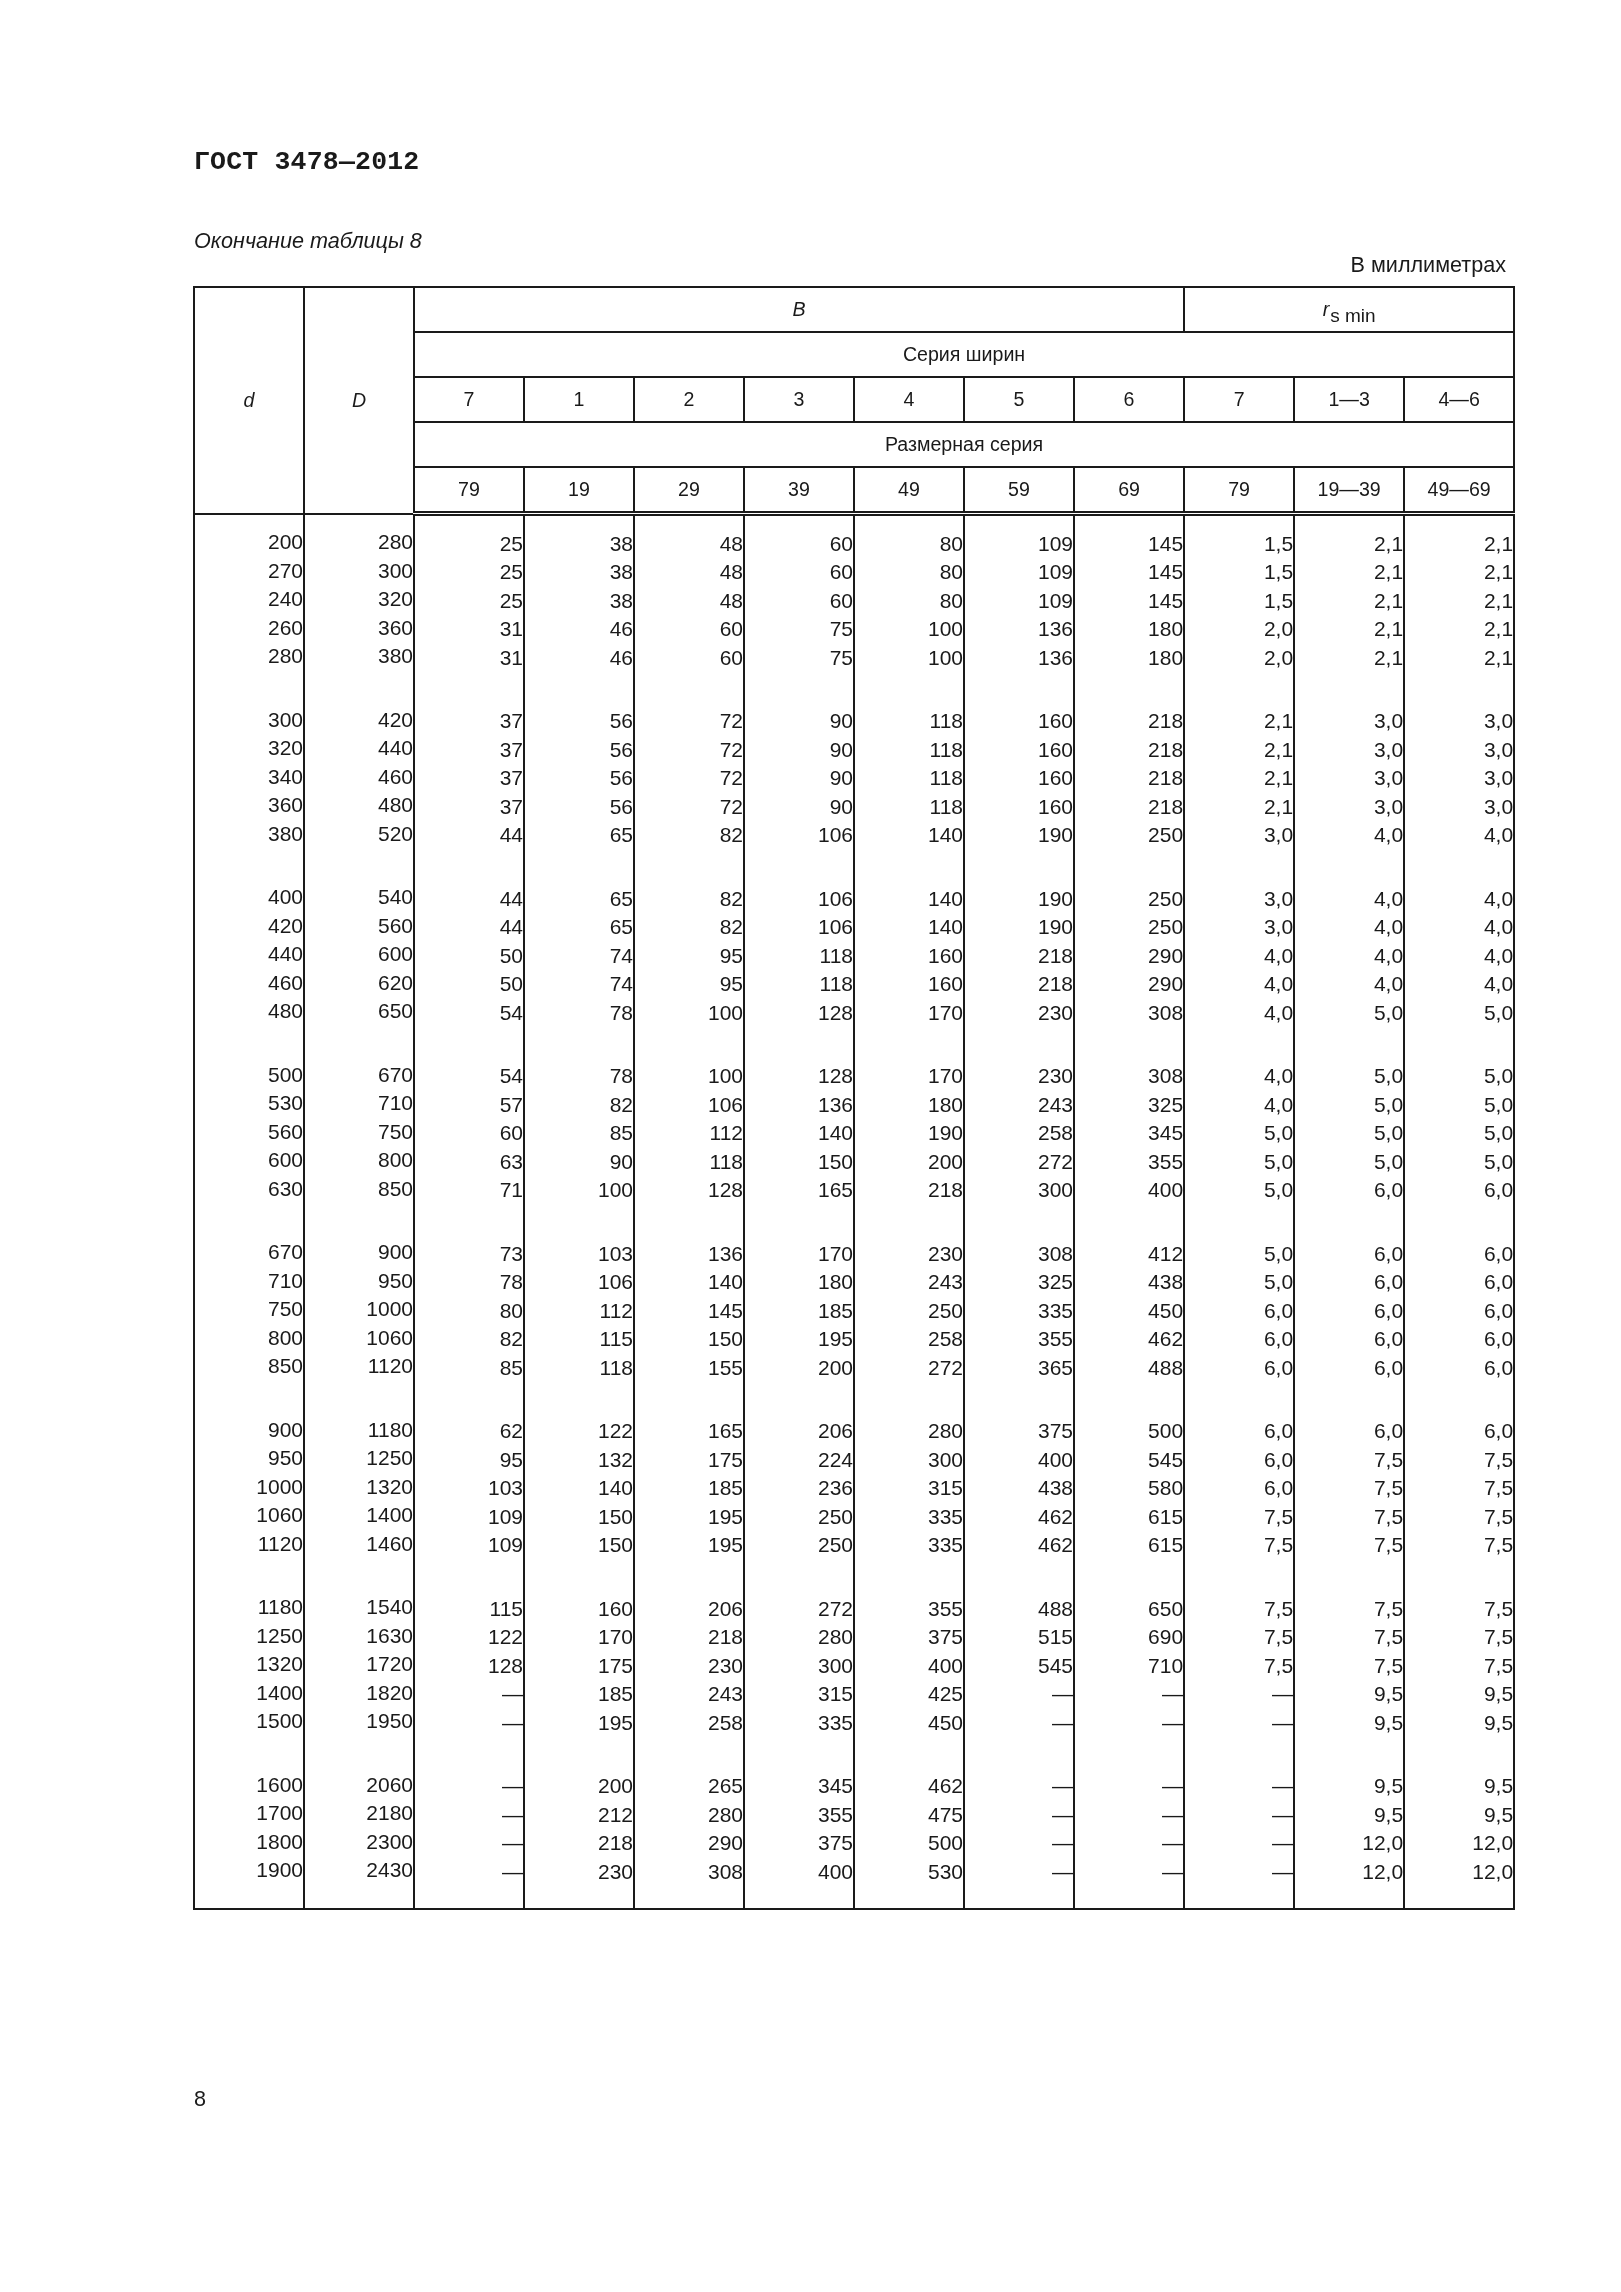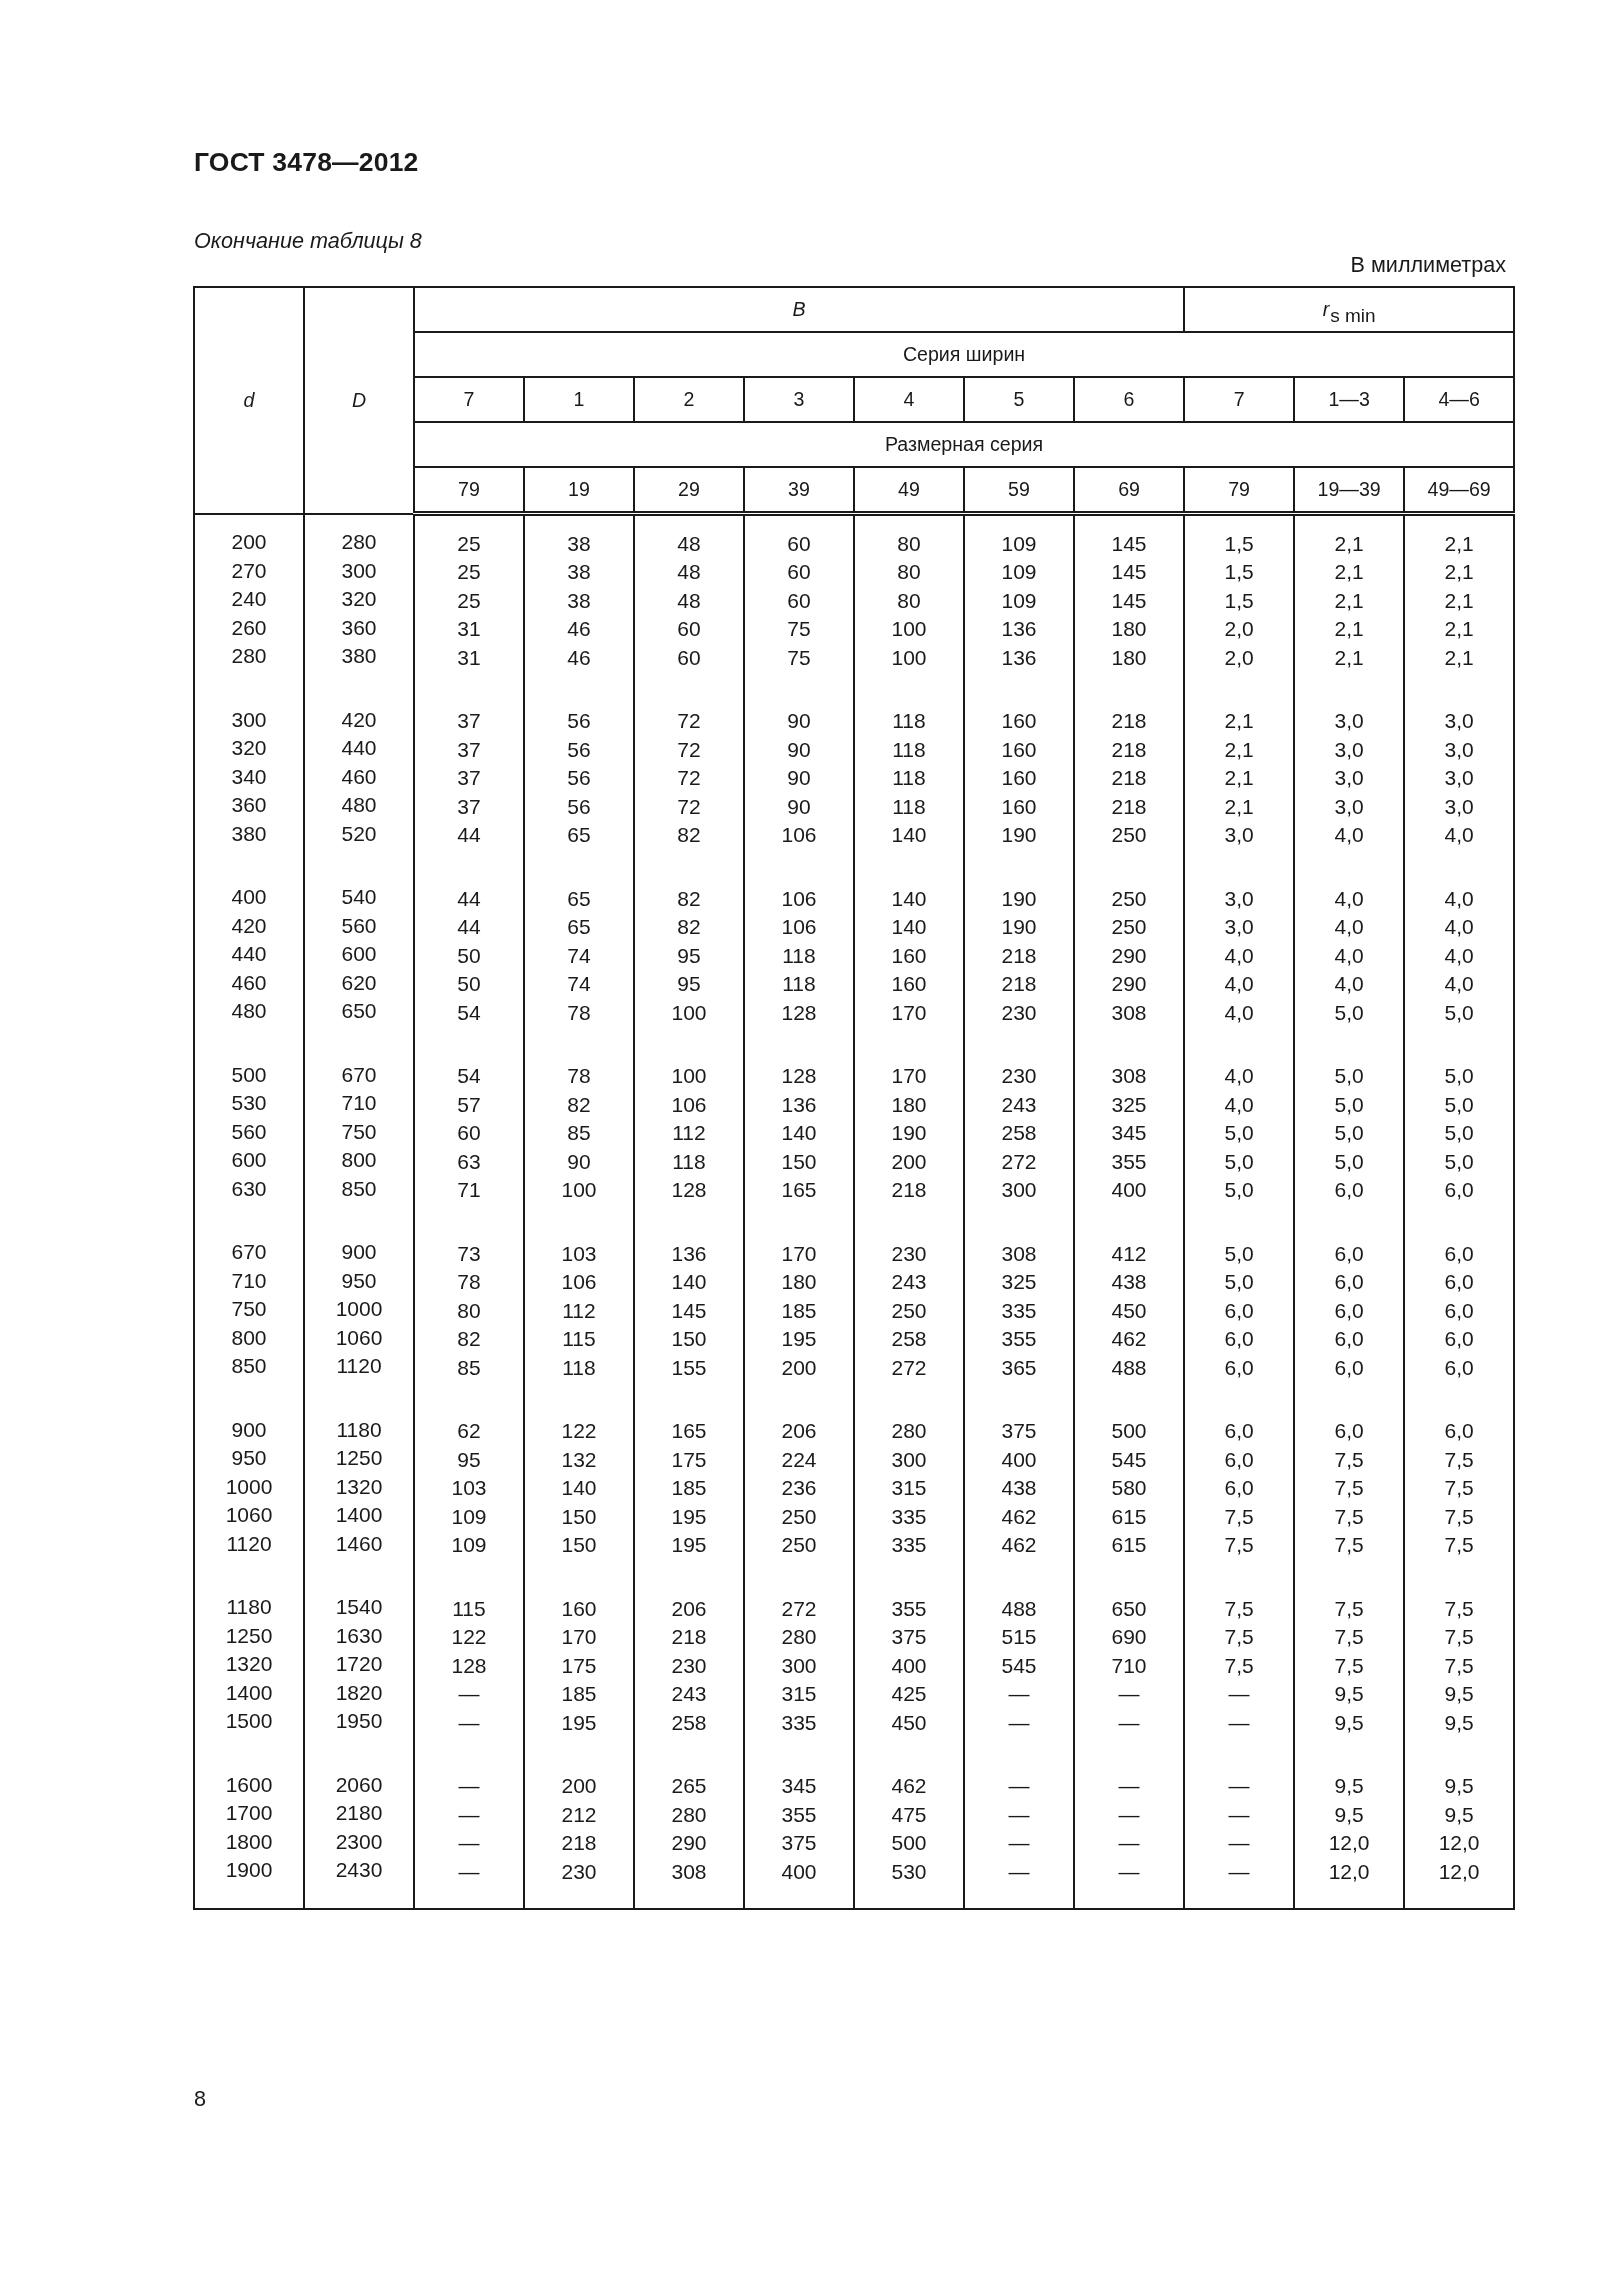--- a/index.html
+++ b/index.html
@@ -1,35 +1,35 @@
 <!DOCTYPE html>
 <html><head>
 <meta charset="utf-8">
 <style>
   html, body { margin:0; padding:0; background:#ffffff; }
   body { width:1621px; height:2293px; position:relative; overflow:hidden;
          font-family:"Liberation Sans", "DejaVu Sans", sans-serif; color:#1a1a1a; }
-  .doc-code { position:absolute; left:194px; top:147px; font-size:26.5px; font-weight:bold; letter-spacing:0.2px; }
+  .doc-code { position:absolute; left:194px; top:147px; font-size:26.5px; font-weight:bold; letter-spacing:0.2px;font-family:Liberation Mono, monospace; }
   .caption { position:absolute; left:194px; top:228px; font-size:21.6px; font-style:italic; }
   .units { position:absolute; right:115px; top:252px; font-size:21.6px; text-align:center; }
   .page-num { position:absolute; left:194px; top:2086px; font-size:21.6px; }
 
   table.spec { position:absolute; left:193px; top:286px; width:1314px;
                border-collapse:collapse; table-layout:fixed; }
   table.spec col { width:110px; }
   table.spec th, table.spec td { border:2px solid #1a1a1a; padding:0; text-align:center;
                font-weight:normal; font-size:19.6px; }
   table.spec thead th { height:43px; }
   table.spec thead tr.last th { border-bottom:5.9px double #1a1a1a; }
   .ital { font-style:italic; }
   .sub { font-size:19px; font-style:normal; position:relative; top:5.9px; margin-left:1px; }
   table.spec tbody td { vertical-align:top; line-height:28.5px; font-size:21px;
                border-top:none; border-bottom:none; padding:0; }
   table.spec tbody tr.grp-first td { padding-top:13.7px; }
-  table.spec tbody tr.grp-last td { padding-bottom:21.6px; border-bottom:2px solid #1a1a1a; }
+  table.spec tbody tr.grp-last td { padding-bottom:21.6px; border-bottom:2px solid #1a1a1a;text-align:right; }
   .cell-line { display:block; height:28.5px; }
   .gap { display:block; height:35px; }
 </style>
 </head>
 <body>
 
 <div class="doc-code">ГОСТ 3478—2012</div>
 <div class="caption">Окончание таблицы 8</div>
 <div class="units">В миллиметрах</div>
 

